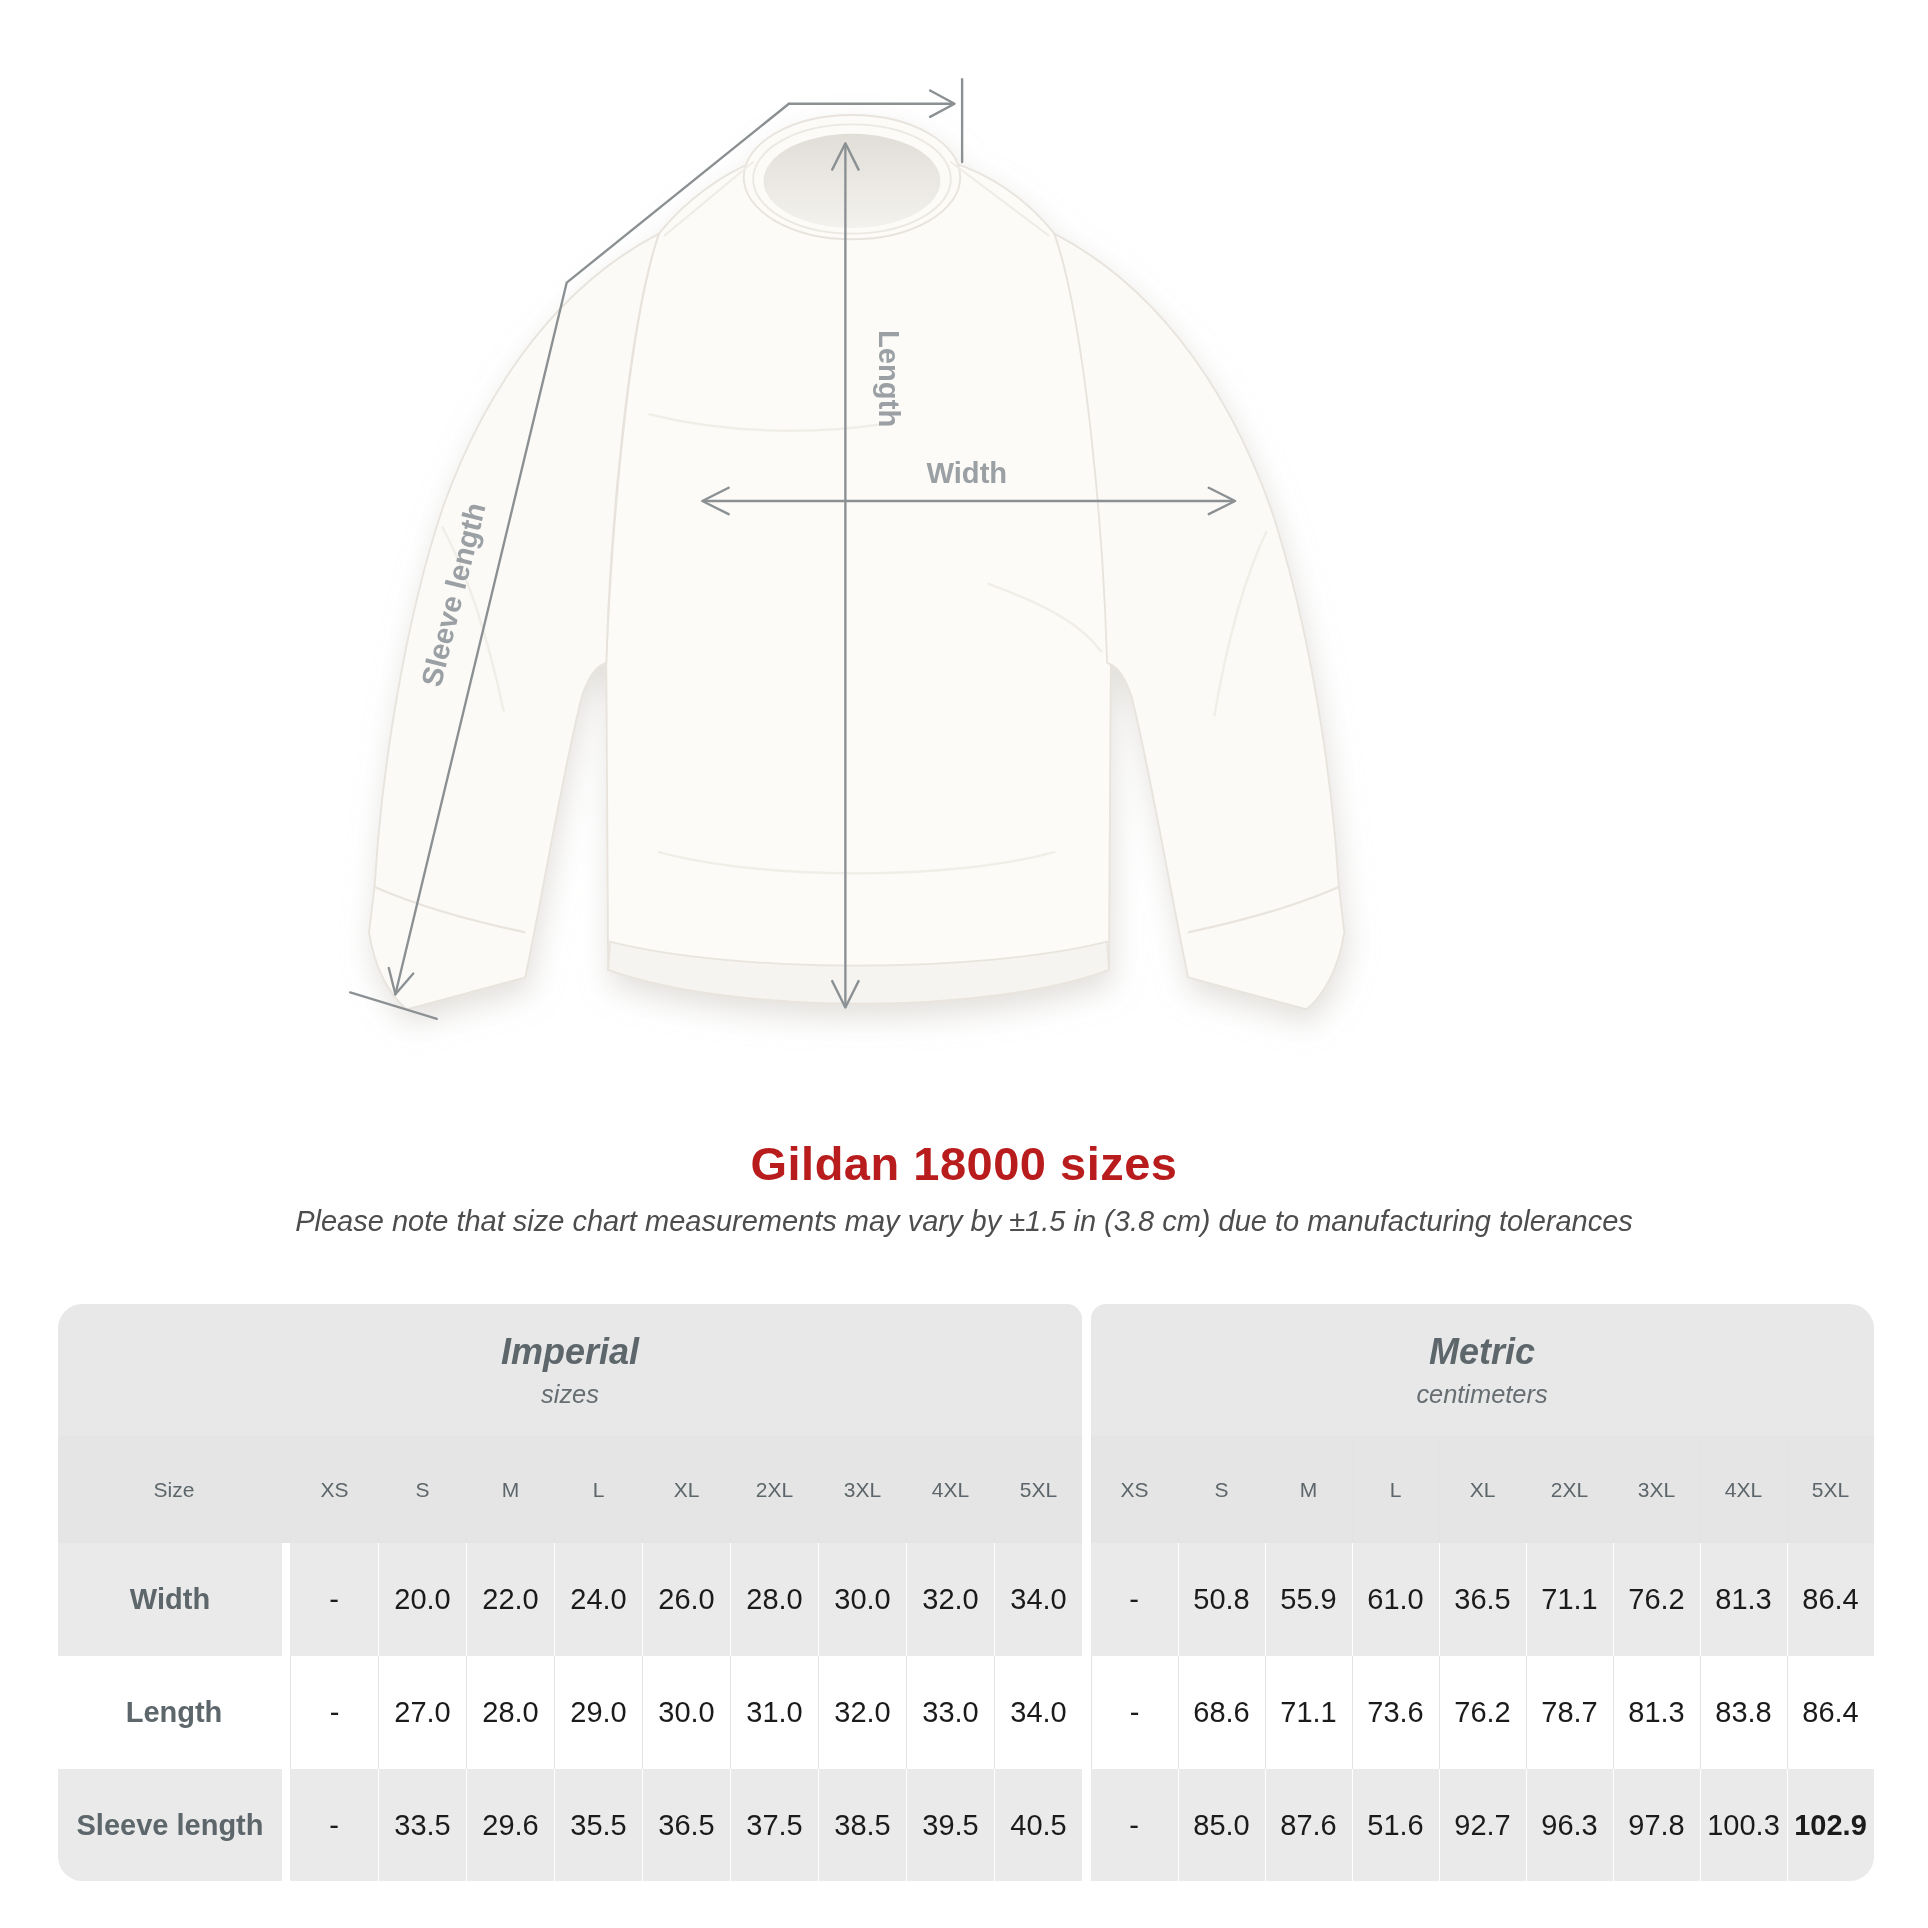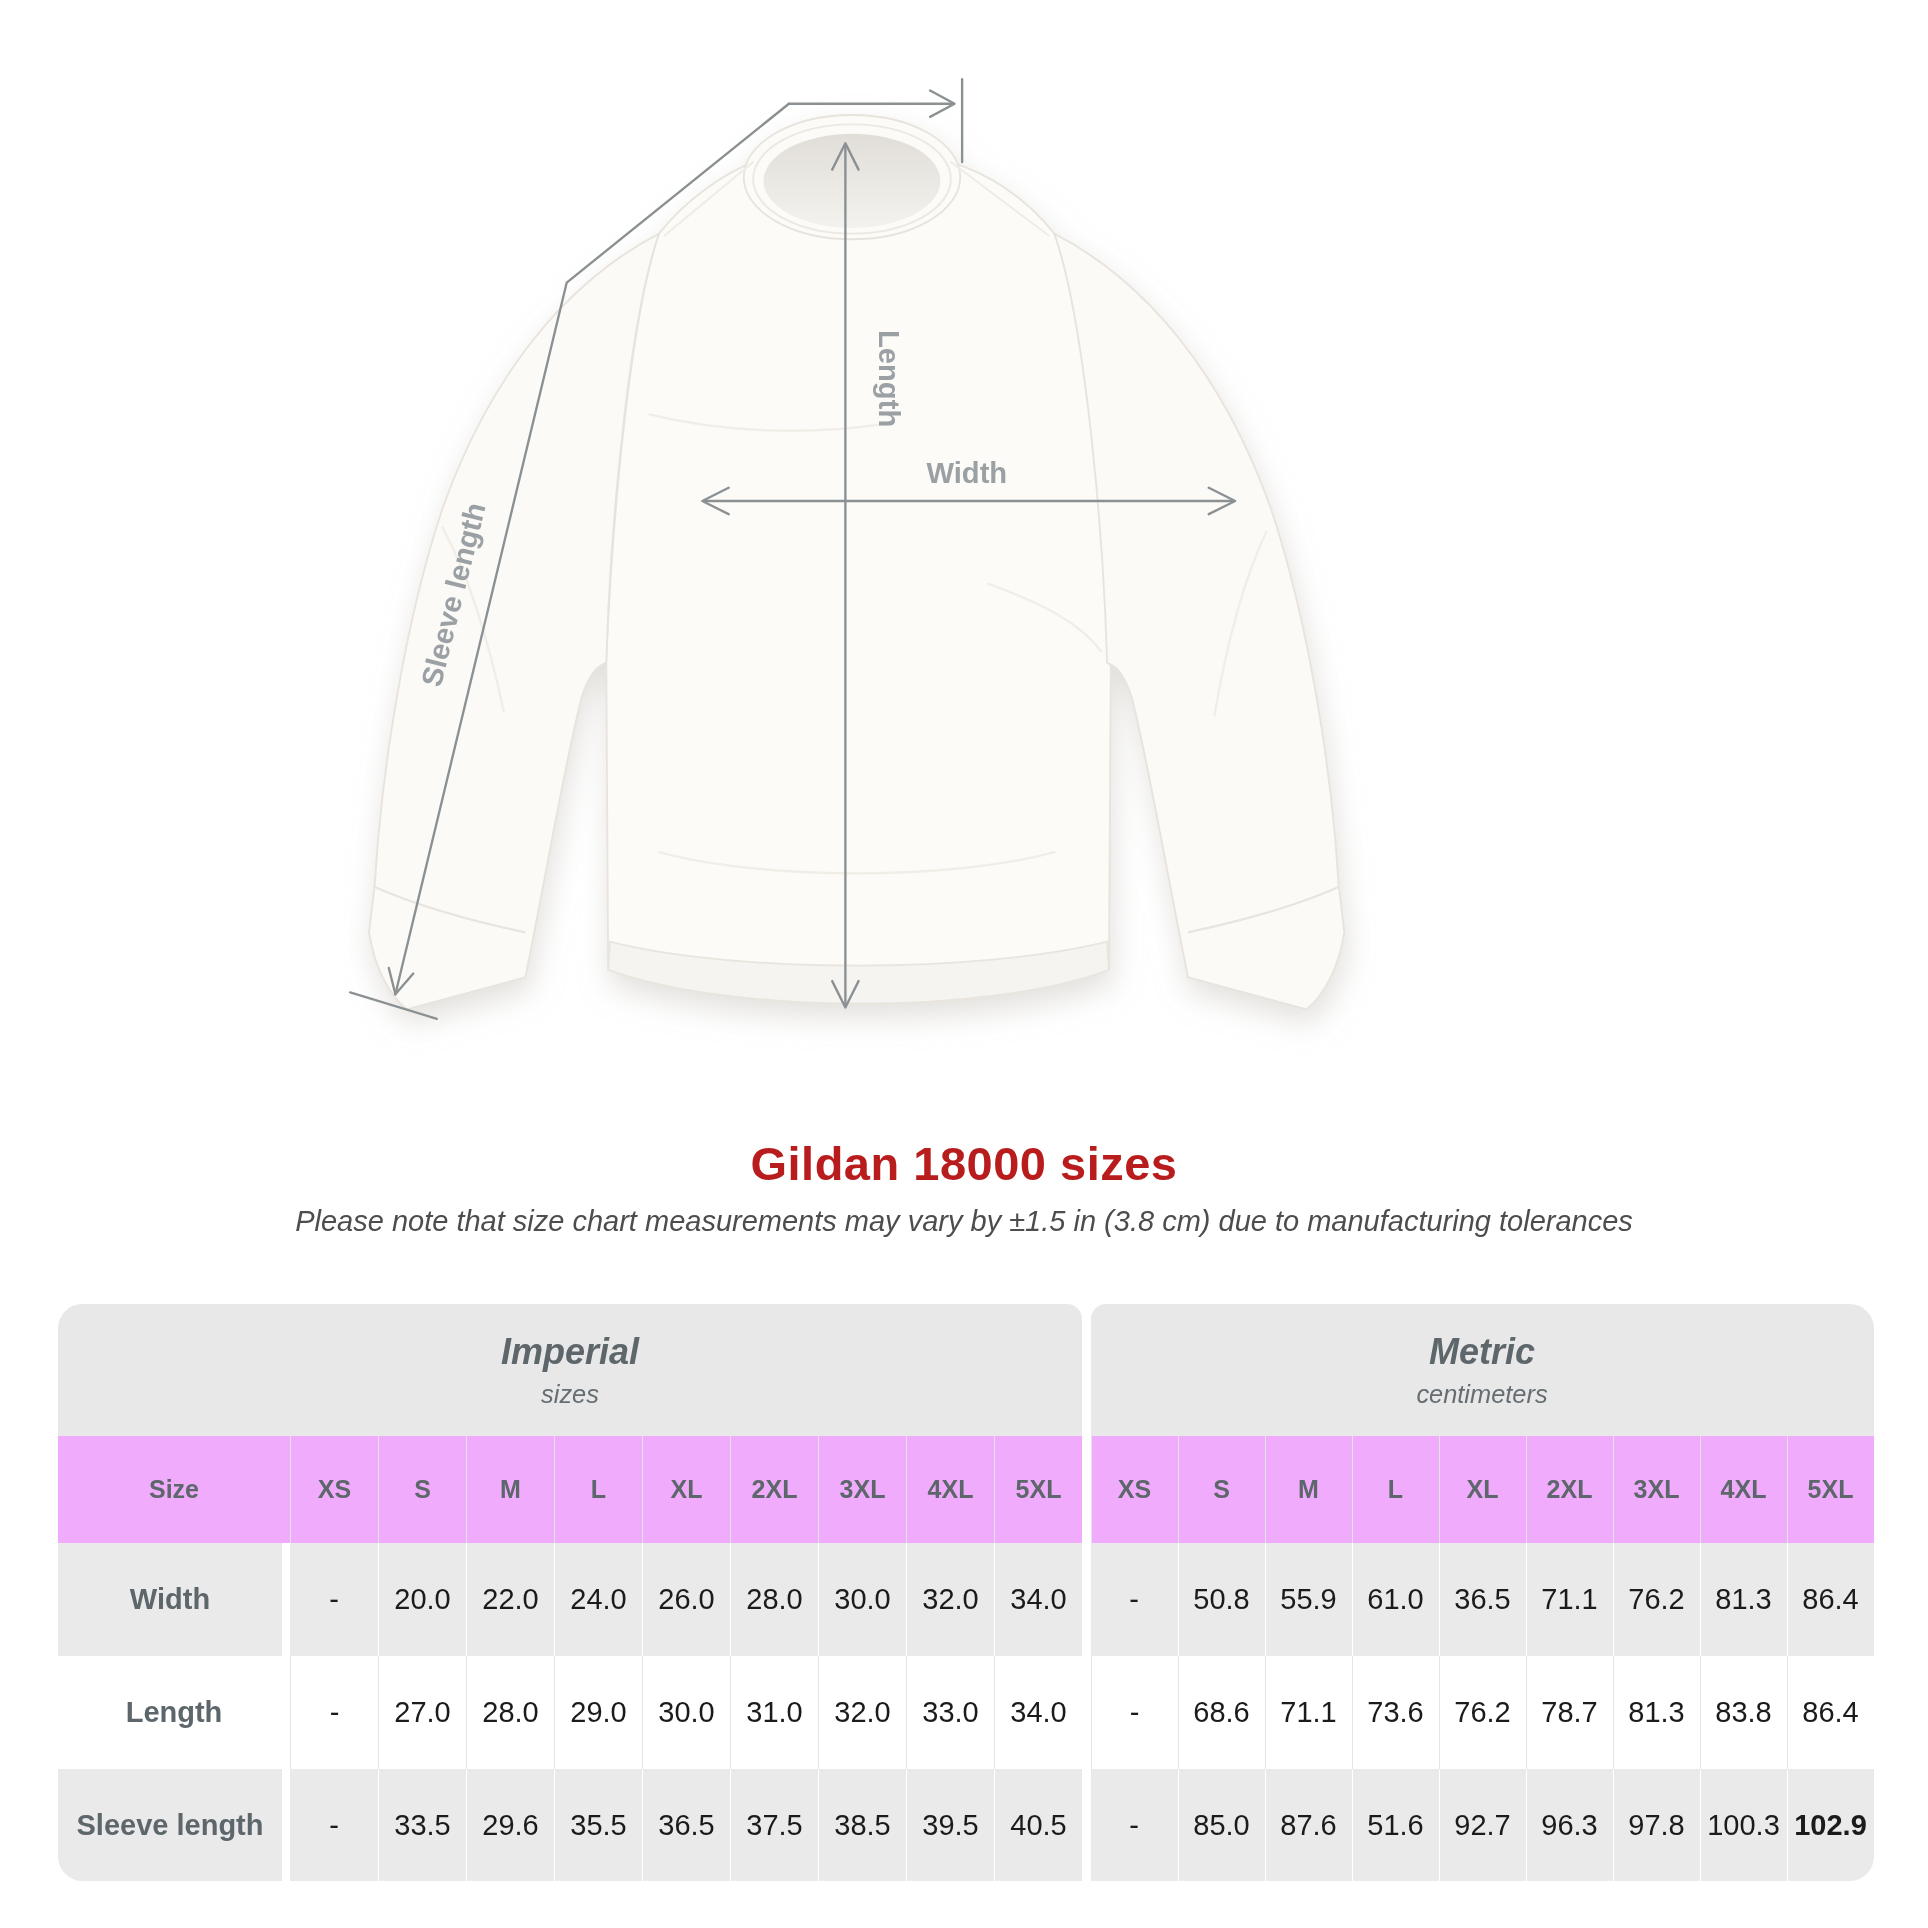--- a/index.html
+++ b/index.html
@@ -27,21 +27,21 @@
   }
   .c{display:flex;align-items:center;justify-content:center;}
   .gap{background:#ffffff;}
 
   .unit{background:#e8e8e8;flex-direction:column;gap:6.6px;}
   .unit-imperial{grid-column:1 / 11;border-radius:24.5px 15px 0 0;}
   .unit-metric{grid-column:12 / 21;border-radius:15px 24.5px 0 0;}
   .unit-label{font-size:36px;font-weight:bold;font-style:italic;color:#5d666a;}
   .unit-sub{font-size:25.4px;font-style:italic;color:#666e72;}
 
-  .size-head{font-size:25px;font-weight:bold;color:#5d666a;background:#f0abfc;}
+  .size-head{font-size:21px;font-weight:normal;color:#5d666a;background:#e5e5e5;}
   .row-label{font-size:29px;font-weight:bold;color:#5d666a;}
   .val{font-size:29px;color:#1b1b1b;}
 
   .sh{background:#eaeaea;}
   .wh{background:#ffffff;}
   .sepw{border-left:1.9px solid #e3e3e3;}
   .seps{border-left:1.9px solid #ffffff;}
   .lblsh{border-right:8.5px solid #ffffff;}
   .rad-bl{border-radius:0 0 0 24.5px;}
   .rad-br{border-radius:0 0 24.5px 0;font-weight:bold;}

